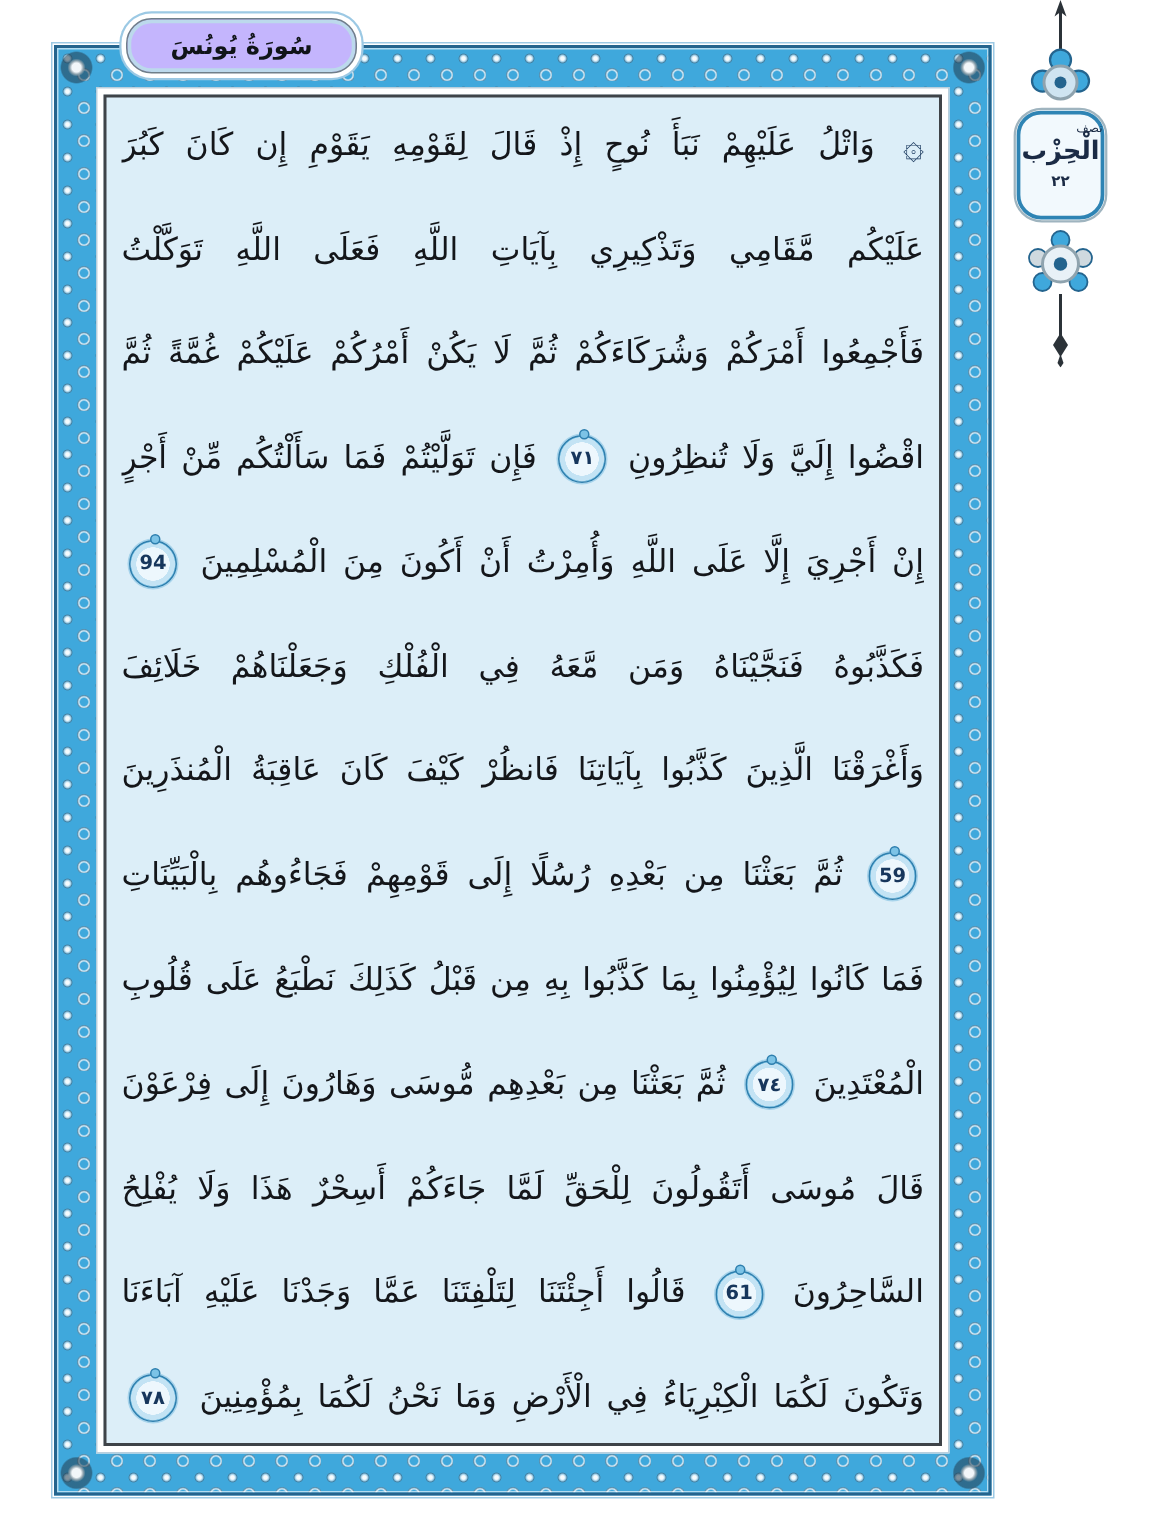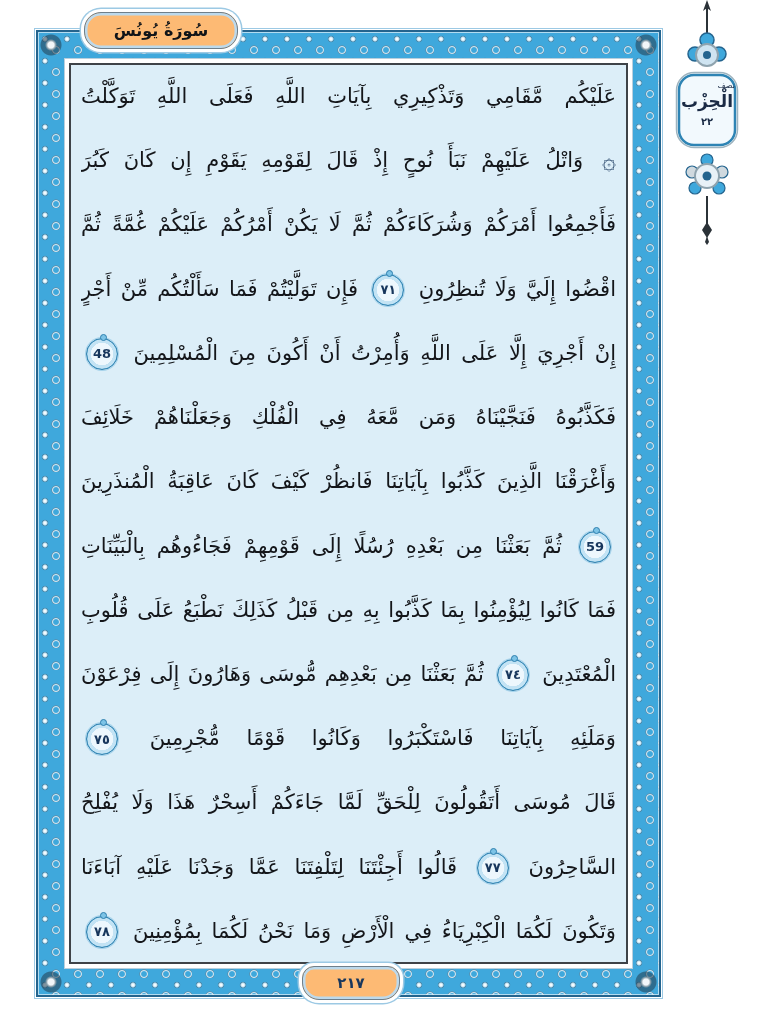--- a/index.html
+++ b/index.html
@@ -36,21 +36,21 @@
     position:relative;display:inline-flex;align-items:center;justify-content:center;vertical-align:middle;
     width:30px;height:30px;margin:14px 5px;border-radius:50%;
     background:radial-gradient(circle, #EDF7FD 0 52%, #C3E3F4 53% 68%, #8CCAE8 69% 80%, #E4F2FA 81%);
     border:1.6px solid #2E7FAE;box-shadow:0 0 0 1px #A6D3EB;
     font-size:13px;font-weight:bold;color:#17365C;line-height:1;}
   .verse-marker::before{content:"";position:absolute;top:-5px;left:50%;margin-left:-2.5px;width:5px;height:5px;border-radius:50%;background:#7CC3E6;border:1px solid #2E7FAE;}
 
   
   .cartouche{
     position:absolute;box-sizing:border-box;height:37px;border-radius:17px;
-    background:#fdba74;border:1.6px solid #6F7F8A;
+    background:#c4b5fd;border:1.6px solid #6F7F8A;
     box-shadow:0 0 0 3px #FFFFFF,0 0 0 4.5px #9CC9E4, inset 0 0 0 2.5px #BCD9EC;
     display:flex;align-items:center;justify-content:center;
     font-size:16px;font-weight:bold;color:#101418;}
   .cartouche.juz{left:426px;top:9px;width:216px;}
   .cartouche.surah{left:84px;top:12px;width:154px;}
   .cartouche.pagenum{left:302px;top:966px;width:98px;height:34px;border-radius:12px 12px 17px 17px;color:#17365C;font-size:15px;}
 
   
   .hizb{position:absolute;left:668px;top:0;width:80px;height:245px;}
   .hizb svg{position:absolute;inset:0;}
@@ -65,33 +65,32 @@
 <div class="page">
 
   <div class="frame">
     <div class="corner tl"></div>
     <div class="corner tr"></div>
     <div class="corner bl"></div>
     <div class="corner br"></div>
     <div class="inner-panel">
       <div class="content">
         <div class="qbody">
+            <div class="qline"><span class="rub">۞</span> <span class="qtext">وَاتْلُ عَلَيْهِمْ نَبَأَ نُوحٍ إِذْ قَالَ لِقَوْمِهِ يَقَوْمِ إِن كَانَ كَبُرَ</span></div>
             <div class="qline"><span class="qtext">عَلَيْكُم مَّقَامِي وَتَذْكِيرِي بِآيَاتِ اللَّهِ فَعَلَى اللَّهِ تَوَكَّلْتُ</span></div>
-            <div class="qline"><span class="rub">۞</span> <span class="qtext">وَاتْلُ عَلَيْهِمْ نَبَأَ نُوحٍ إِذْ قَالَ لِقَوْمِهِ يَقَوْمِ إِن كَانَ كَبُرَ</span></div>
             <div class="qline"><span class="qtext">فَأَجْمِعُوا أَمْرَكُمْ وَشُرَكَاءَكُمْ ثُمَّ لَا يَكُنْ أَمْرُكُمْ عَلَيْكُمْ غُمَّةً ثُمَّ</span></div>
             <div class="qline"><span class="qtext">اقْضُوا إِلَيَّ وَلَا تُنظِرُونِ</span> <span class="verse-marker">٧١</span> <span class="qtext">فَإِن تَوَلَّيْتُمْ فَمَا سَأَلْتُكُم مِّنْ أَجْرٍ</span></div>
-            <div class="qline"><span class="qtext">إِنْ أَجْرِيَ إِلَّا عَلَى اللَّهِ وَأُمِرْتُ أَنْ أَكُونَ مِنَ الْمُسْلِمِينَ</span> <span class="verse-marker">48</span></div>
+            <div class="qline"><span class="qtext">إِنْ أَجْرِيَ إِلَّا عَلَى اللَّهِ وَأُمِرْتُ أَنْ أَكُونَ مِنَ الْمُسْلِمِينَ</span> <span class="verse-marker">94</span></div>
             <div class="qline"><span class="qtext">فَكَذَّبُوهُ فَنَجَّيْنَاهُ وَمَن مَّعَهُ فِي الْفُلْكِ وَجَعَلْنَاهُمْ خَلَائِفَ</span></div>
             <div class="qline"><span class="qtext">وَأَغْرَقْنَا الَّذِينَ كَذَّبُوا بِآيَاتِنَا فَانظُرْ كَيْفَ كَانَ عَاقِبَةُ الْمُنذَرِينَ</span></div>
             <div class="qline"><span class="verse-marker">59</span> <span class="qtext">ثُمَّ بَعَثْنَا مِن بَعْدِهِ رُسُلًا إِلَى قَوْمِهِمْ فَجَاءُوهُم بِالْبَيِّنَاتِ</span></div>
             <div class="qline"><span class="qtext">فَمَا كَانُوا لِيُؤْمِنُوا بِمَا كَذَّبُوا بِهِ مِن قَبْلُ كَذَلِكَ نَطْبَعُ عَلَى قُلُوبِ</span></div>
             <div class="qline"><span class="qtext">الْمُعْتَدِينَ</span> <span class="verse-marker">٧٤</span> <span class="qtext">ثُمَّ بَعَثْنَا مِن بَعْدِهِم مُّوسَى وَهَارُونَ إِلَى فِرْعَوْنَ</span></div>
-            <div class="qline"><span class="qtext">وَمَلَئِهِ بِآيَاتِنَا فَاسْتَكْبَرُوا وَكَانُوا قَوْمًا مُّجْرِمِينَ</span> <span class="verse-marker">٧٥</span></div>
             <div class="qline"><span class="qtext">قَالَ مُوسَى أَتَقُولُونَ لِلْحَقِّ لَمَّا جَاءَكُمْ أَسِحْرٌ هَذَا وَلَا يُفْلِحُ</span></div>
-            <div class="qline"><span class="qtext">السَّاحِرُونَ</span> <span class="verse-marker">٧٧</span> <span class="qtext">قَالُوا أَجِئْتَنَا لِتَلْفِتَنَا عَمَّا وَجَدْنَا عَلَيْهِ آبَاءَنَا</span></div>
+            <div class="qline"><span class="qtext">السَّاحِرُونَ</span> <span class="verse-marker">61</span> <span class="qtext">قَالُوا أَجِئْتَنَا لِتَلْفِتَنَا عَمَّا وَجَدْنَا عَلَيْهِ آبَاءَنَا</span></div>
             <div class="qline"><span class="qtext">وَتَكُونَ لَكُمَا الْكِبْرِيَاءُ فِي الْأَرْضِ وَمَا نَحْنُ لَكُمَا بِمُؤْمِنِينَ</span> <span class="verse-marker">٧٨</span></div>
           </div>
       </div>
     </div>
   </div>
 
 
   <div class="cartouche surah">
     <span>سُورَةُ يُونُسَ</span>
   </div>
@@ -125,17 +124,14 @@
 
       <line x1="39" y1="196" x2="39" y2="226" stroke="#2B3238" stroke-width="2"></line>
       <path d="M39 222 L44 230 L39 238 L34 230 Z" fill="#2B3238"></path>
       <path d="M39 236 L41 242 L39 245 L37 242 Z" fill="#2B3238"></path>
     </svg>
     <div class="hizb-text hizb-t1">نصف</div>
     <div class="hizb-text hizb-t2">الْحِزْب</div>
     <div class="hizb-text hizb-t3">٢٢</div>
   </div>
 
-  <div class="cartouche pagenum">
-    <span>٢١٧</span>
-  </div>
 
 </div>
 
 </body></html>

